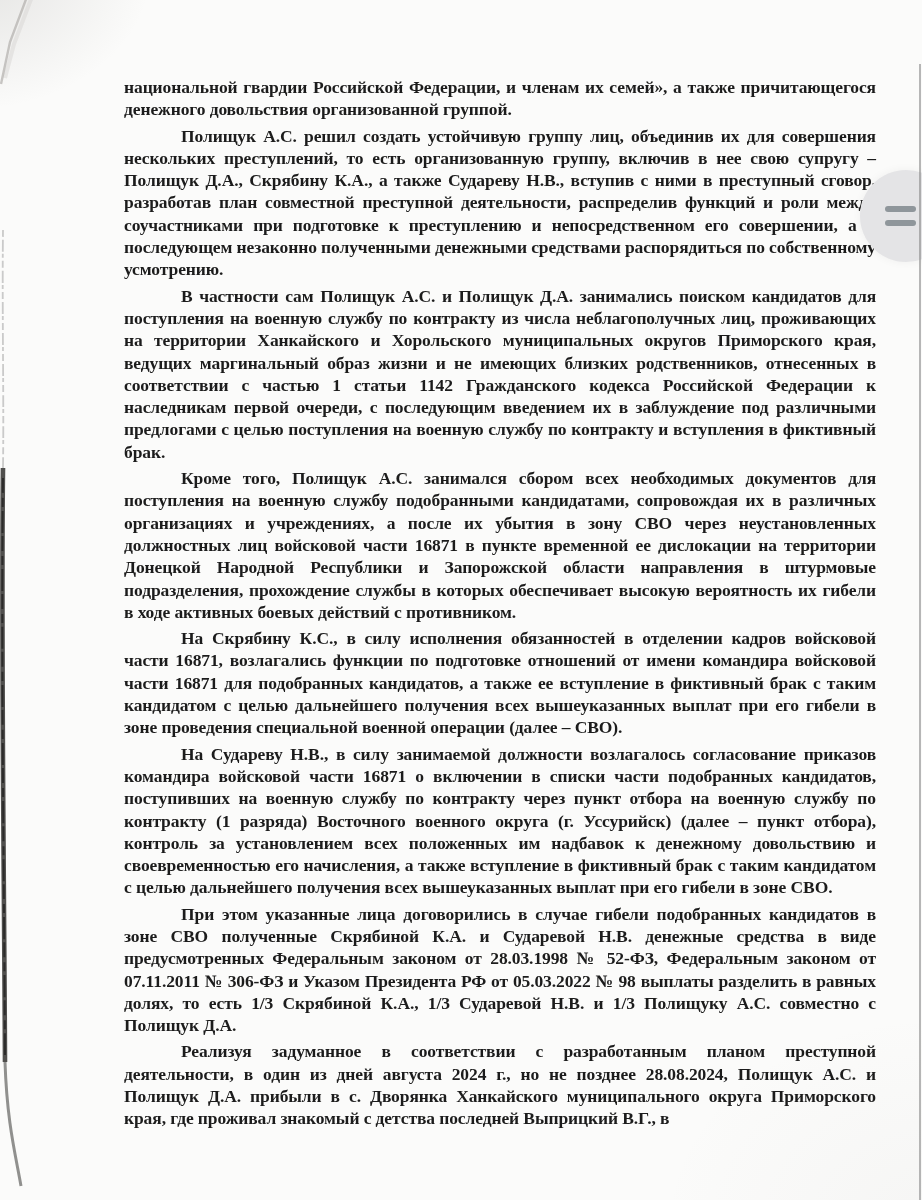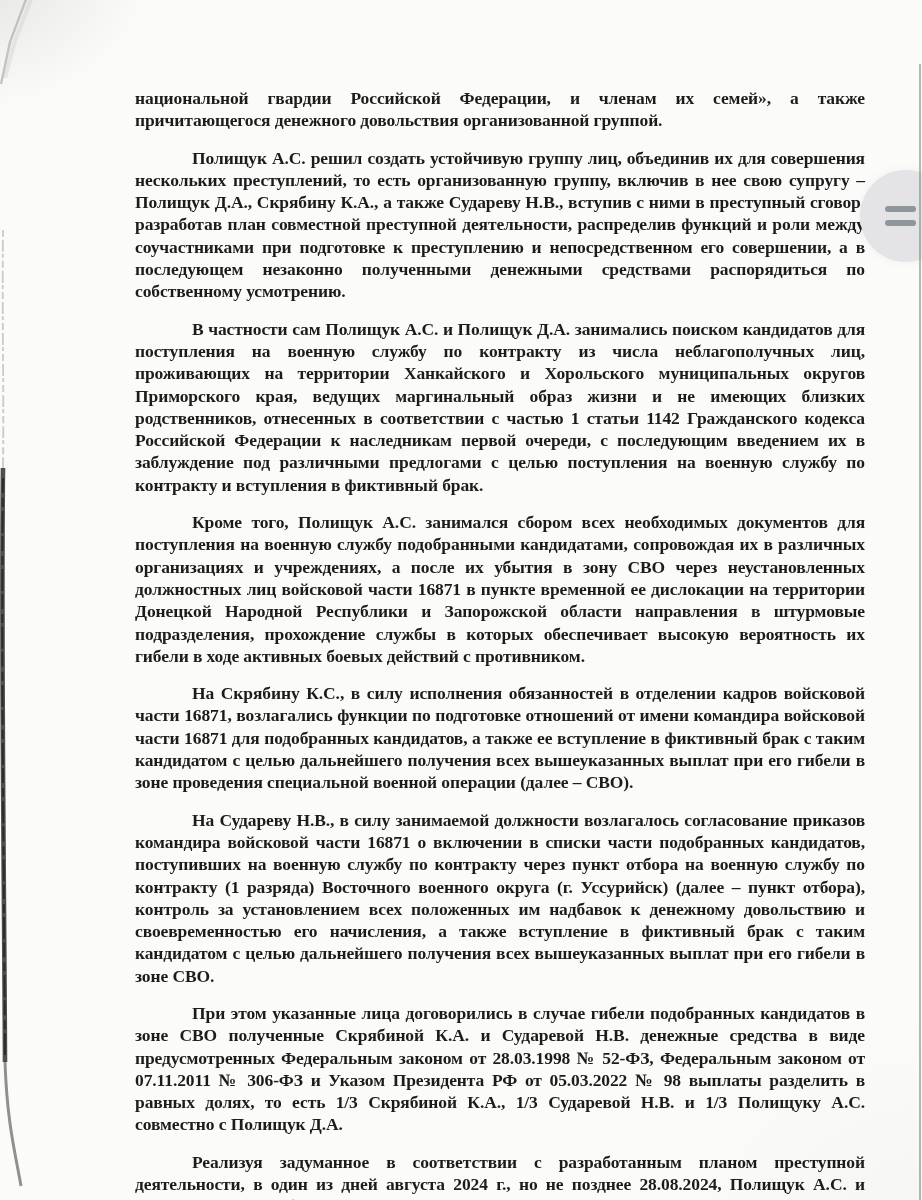--- a/index.html
+++ b/index.html
@@ -34,21 +34,21 @@
     width:760px;
     color:var(--ink);
     font-size:17.5px;
     font-weight:700;
     line-height:22.3px;
     letter-spacing:-0.1px;
     text-align:justify;
   }
   .doc-text p{
     text-indent:57px;
-    margin:15px;
+    margin:4px;
   }
   .doc-text p.no-indent{
     text-indent:0;
   }
   
   .edge-svg{
     position:absolute;left:0;top:0;
     width:40px;height:1200px;
   }
   .fold-line{stroke:var(--edge-fold);stroke-width:2.4;fill:none;opacity:.75;}

